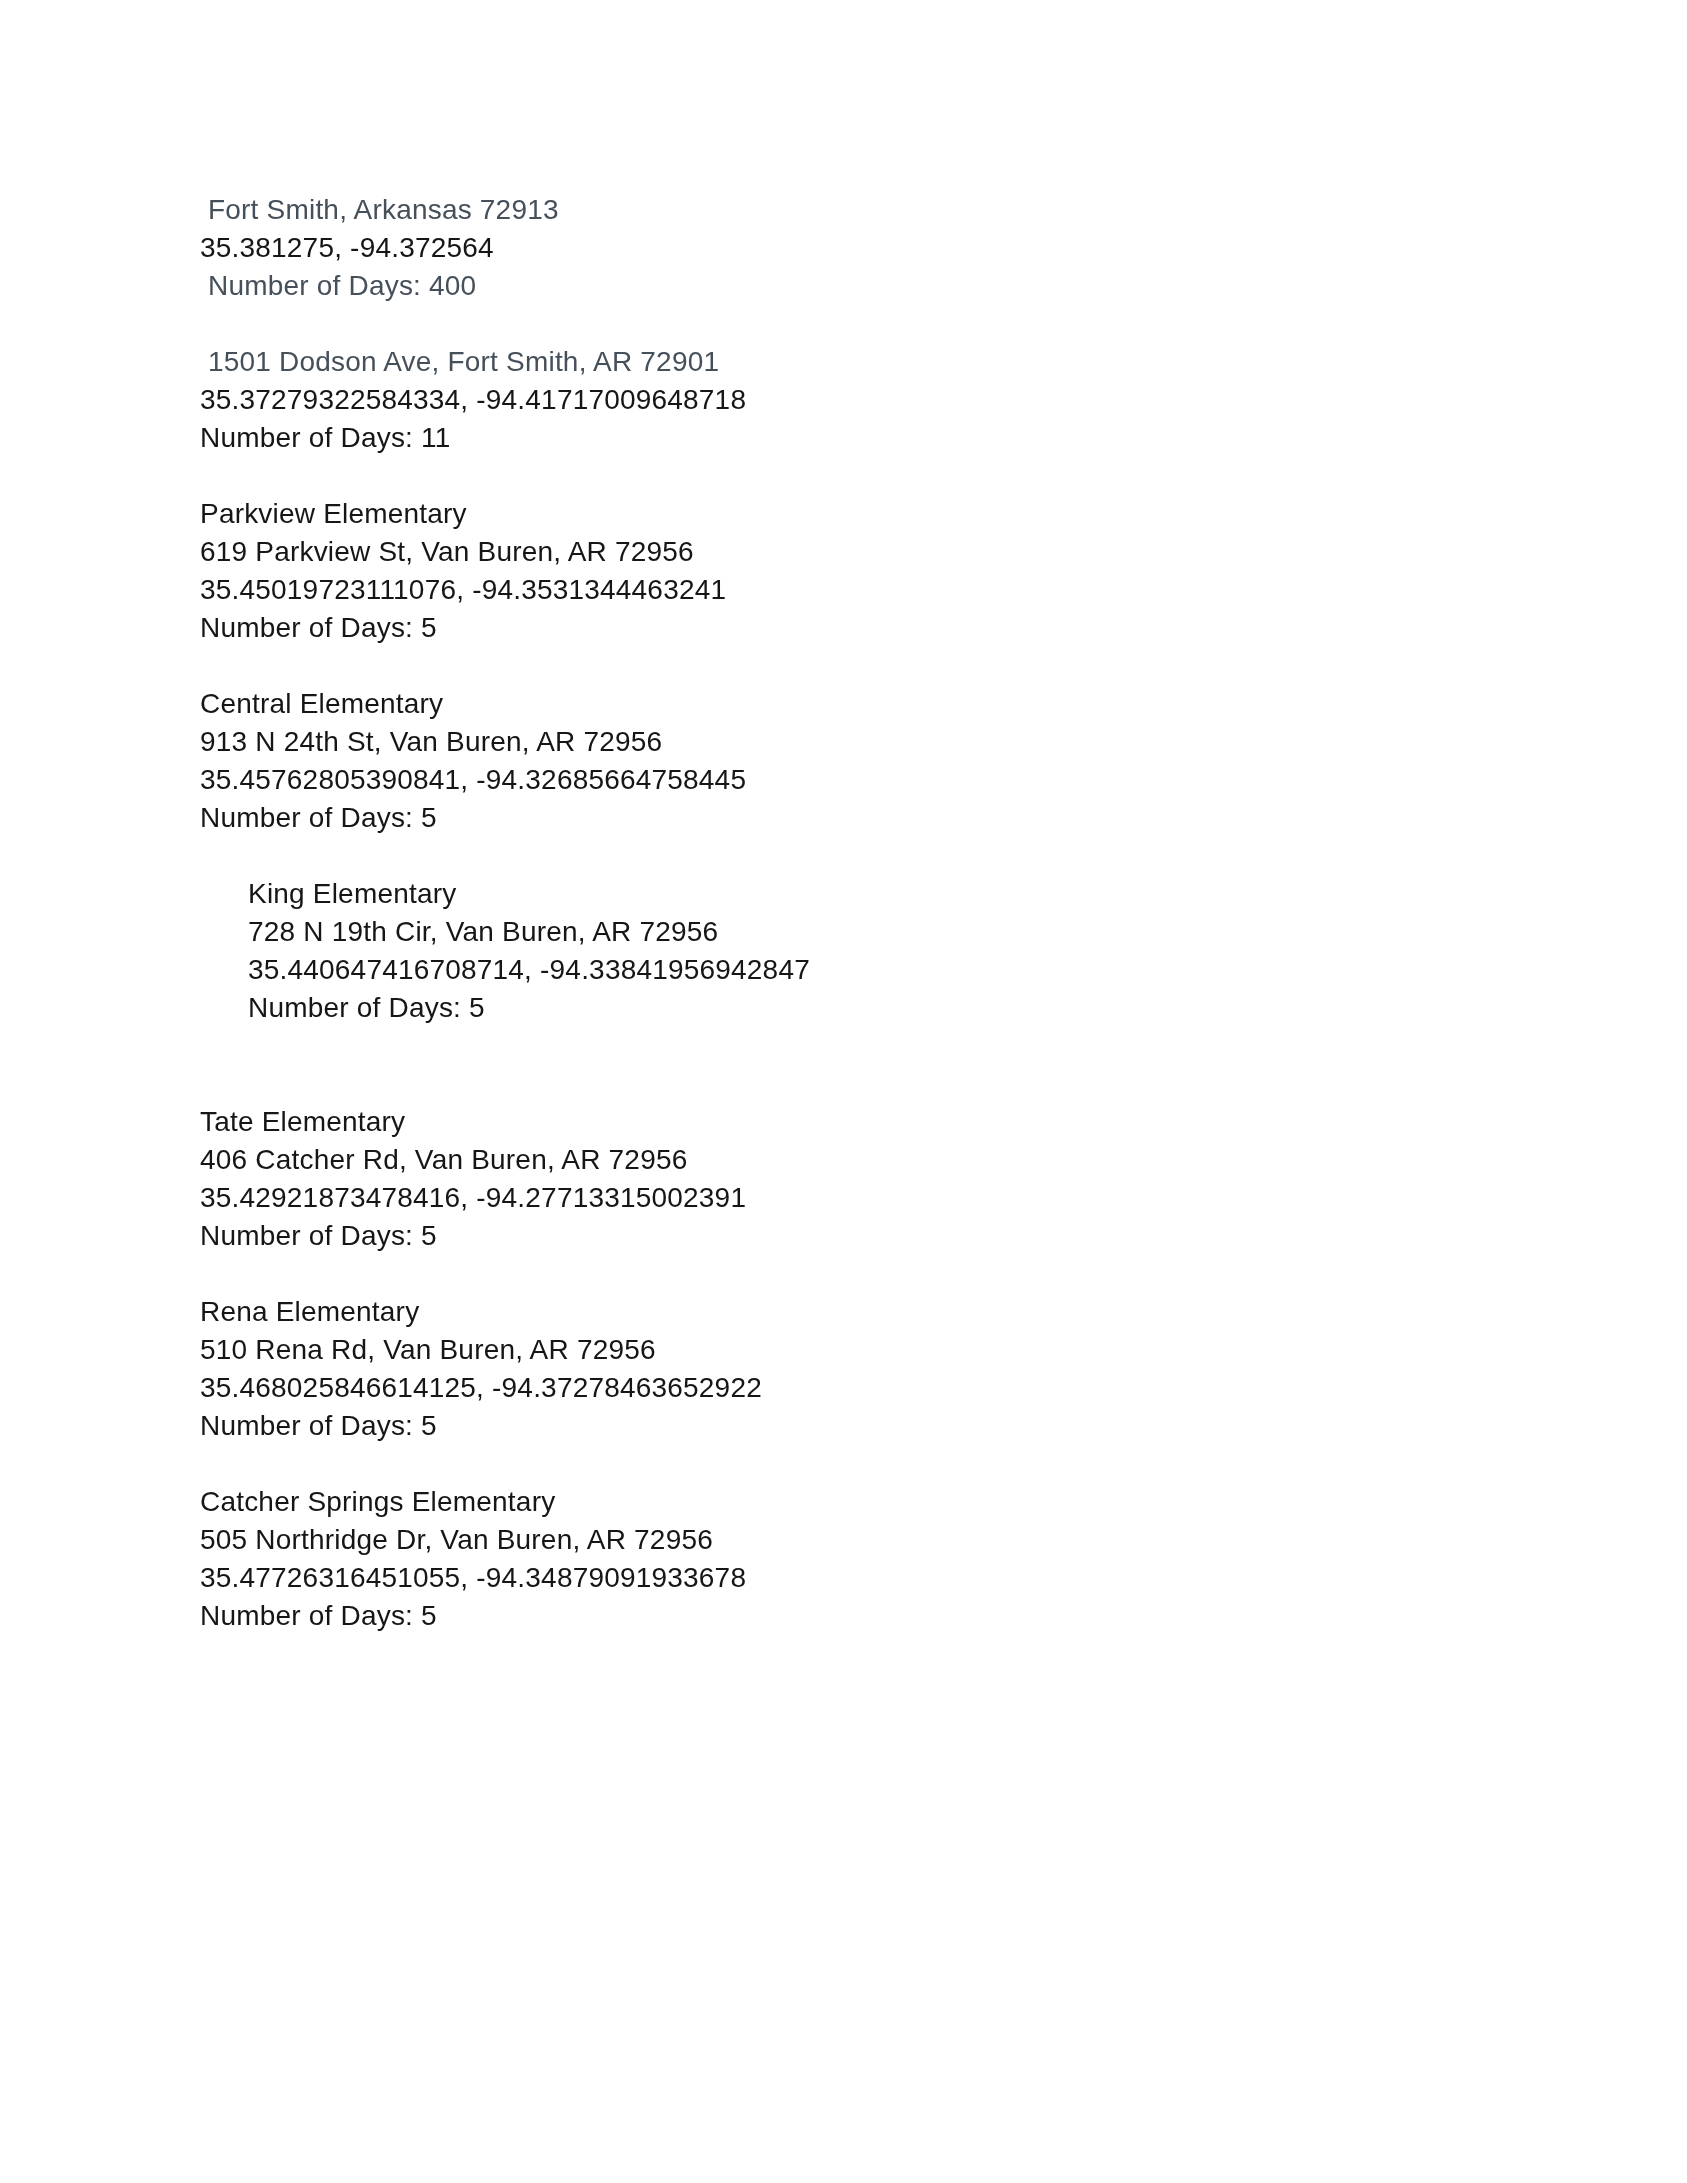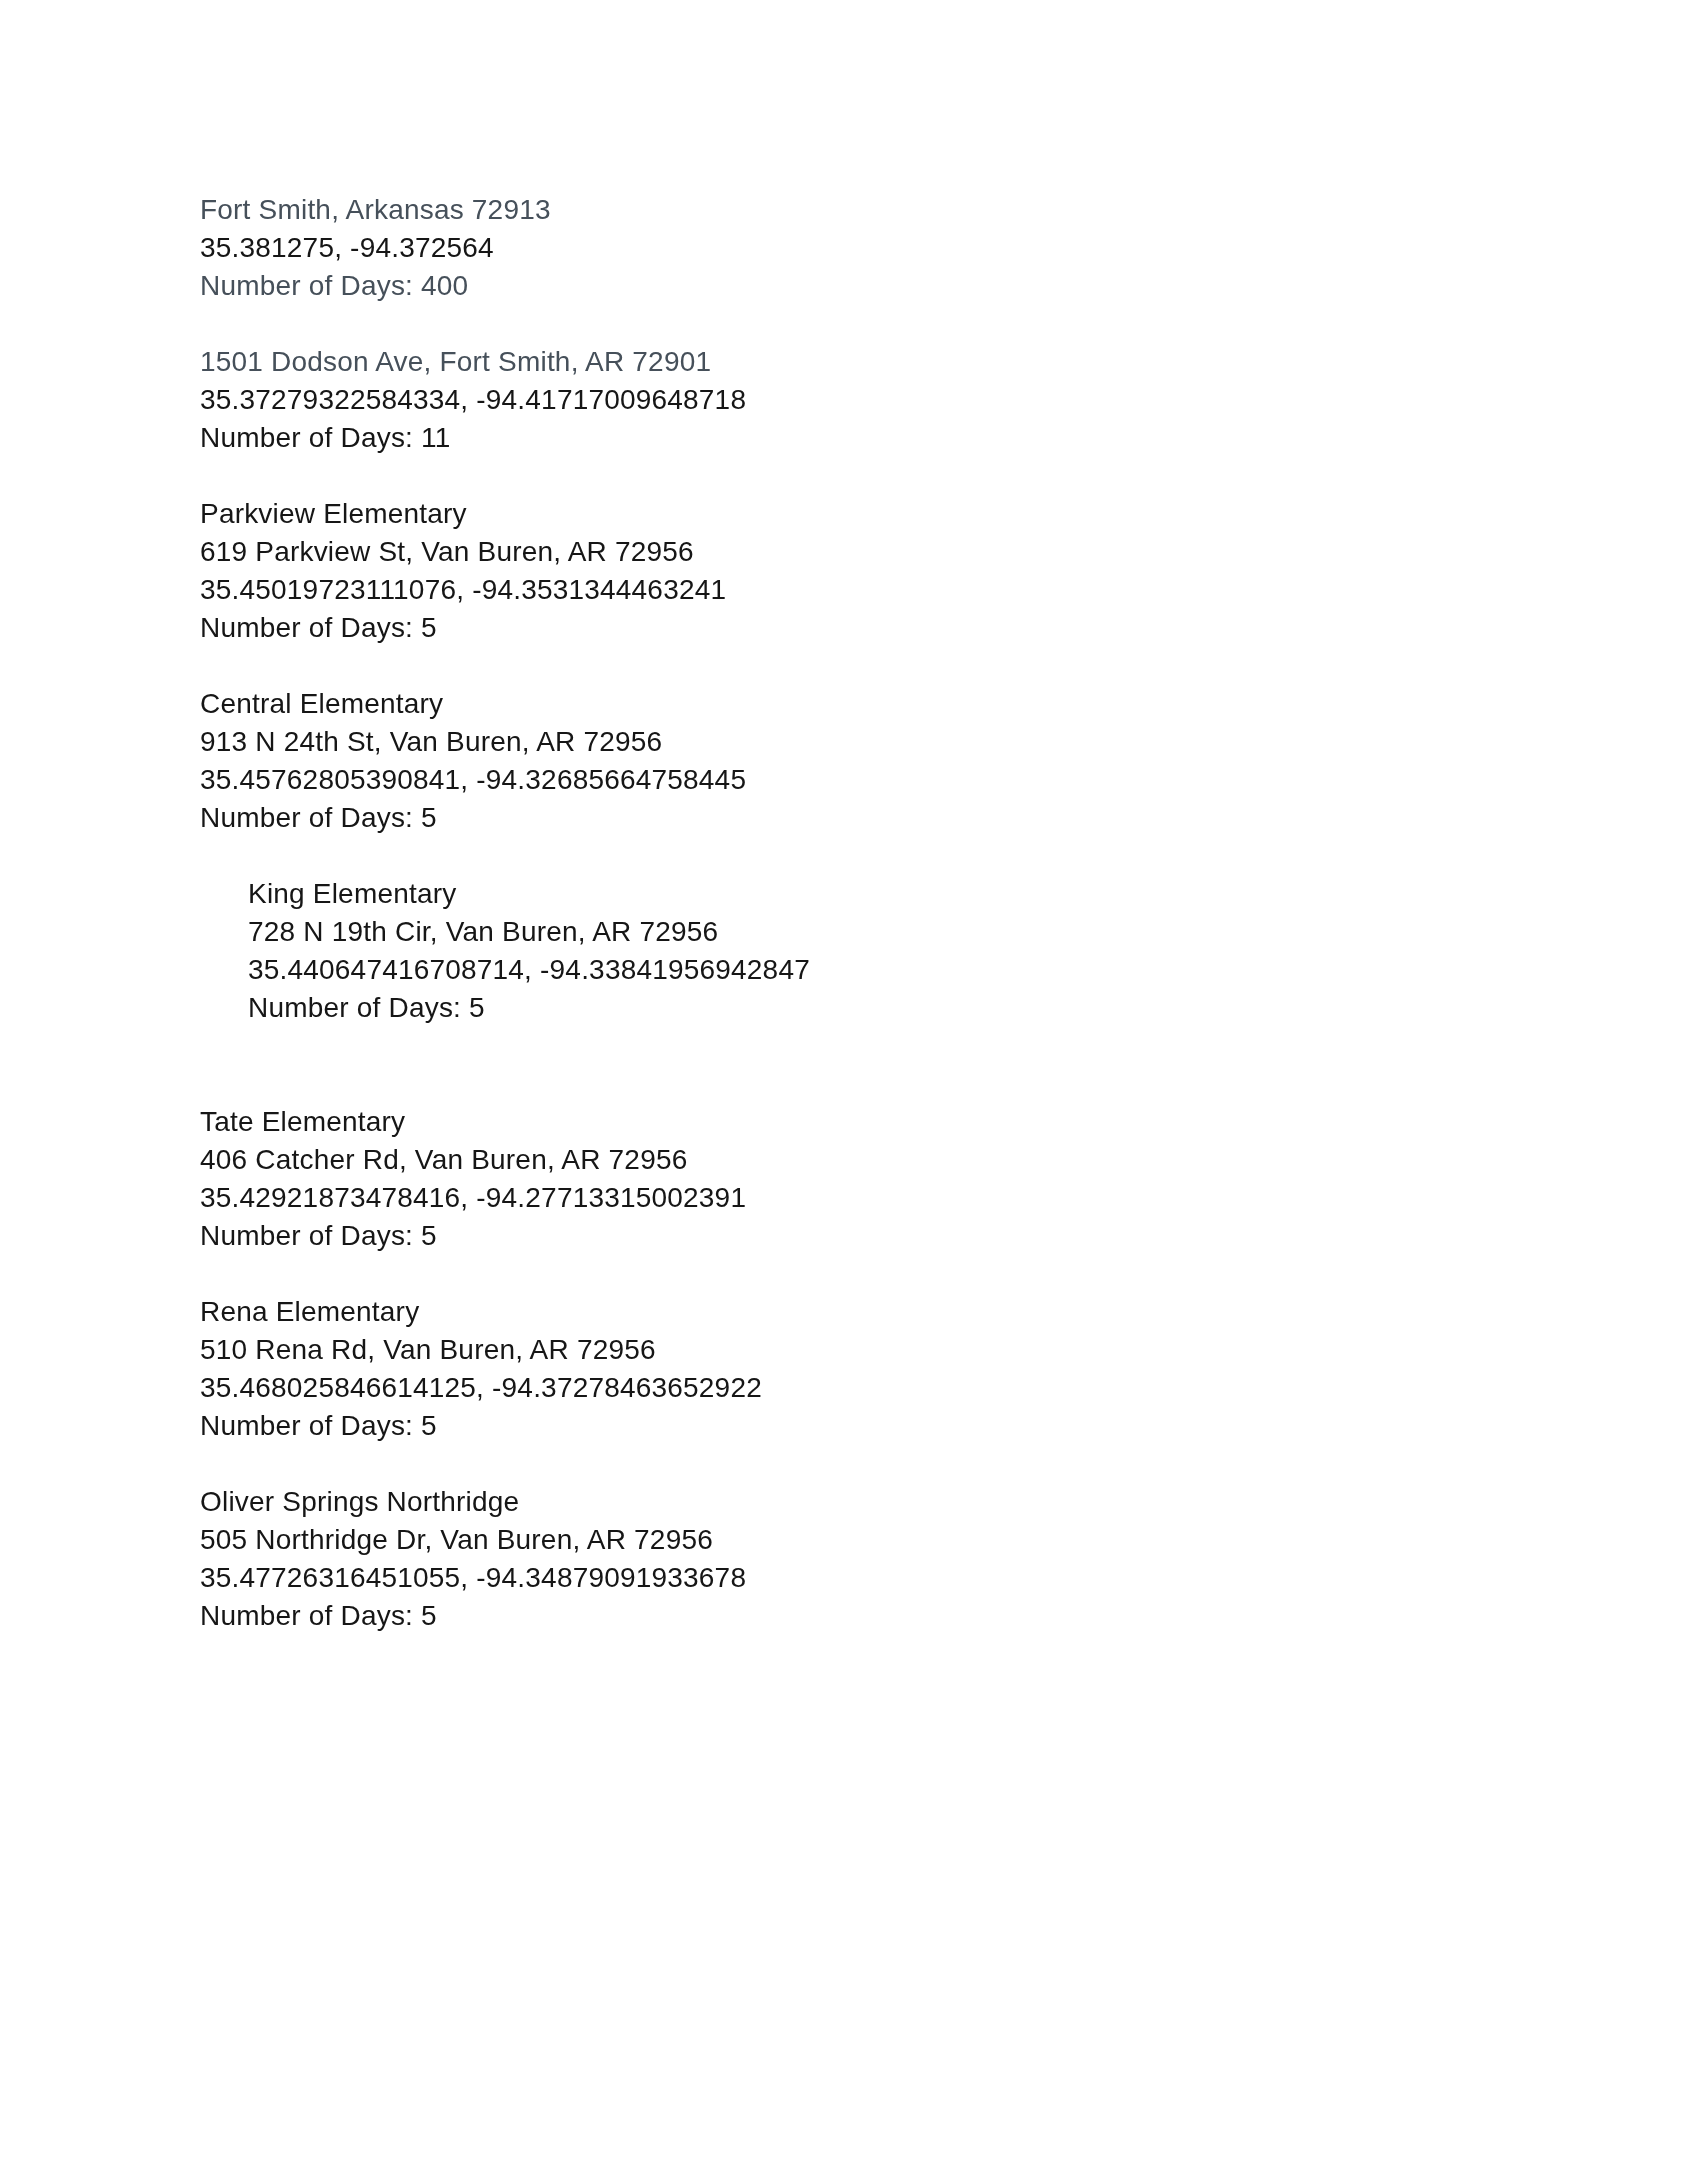--- a/index.html
+++ b/index.html
@@ -30,20 +30,21 @@
   .block.extra-gap {
     margin-bottom: 76px;
     margin-left: 48px;
   }
   .line {
     white-space: pre;
     color: var(--text-color, #161616);
   }
   .line.muted {
     color: var(--muted-color, #46505a);
+    margin-left: 8px;
   }
 </style>
 </head>
 <body>
 
 <div class="page">
   <div class="content">
       <div class="block">
         <div class="line muted">Fort Smith, Arkansas 72913</div>
         <div class="line">35.381275, -94.372564</div>
@@ -78,20 +79,20 @@
         <div class="line">35.42921873478416, -94.27713315002391</div>
         <div class="line">Number of Days: 5</div>
       </div>
       <div class="block">
         <div class="line">Rena Elementary</div>
         <div class="line">510 Rena Rd, Van Buren, AR 72956</div>
         <div class="line">35.468025846614125, -94.37278463652922</div>
         <div class="line">Number of Days: 5</div>
       </div>
       <div class="block">
-        <div class="line">Oliver Springs Northridge</div>
+        <div class="line">Catcher Springs Elementary</div>
         <div class="line">505 Northridge Dr, Van Buren, AR 72956</div>
         <div class="line">35.47726316451055, -94.34879091933678</div>
         <div class="line">Number of Days: 5</div>
       </div>
     </div>
 </div>
 
 
 </body></html>

